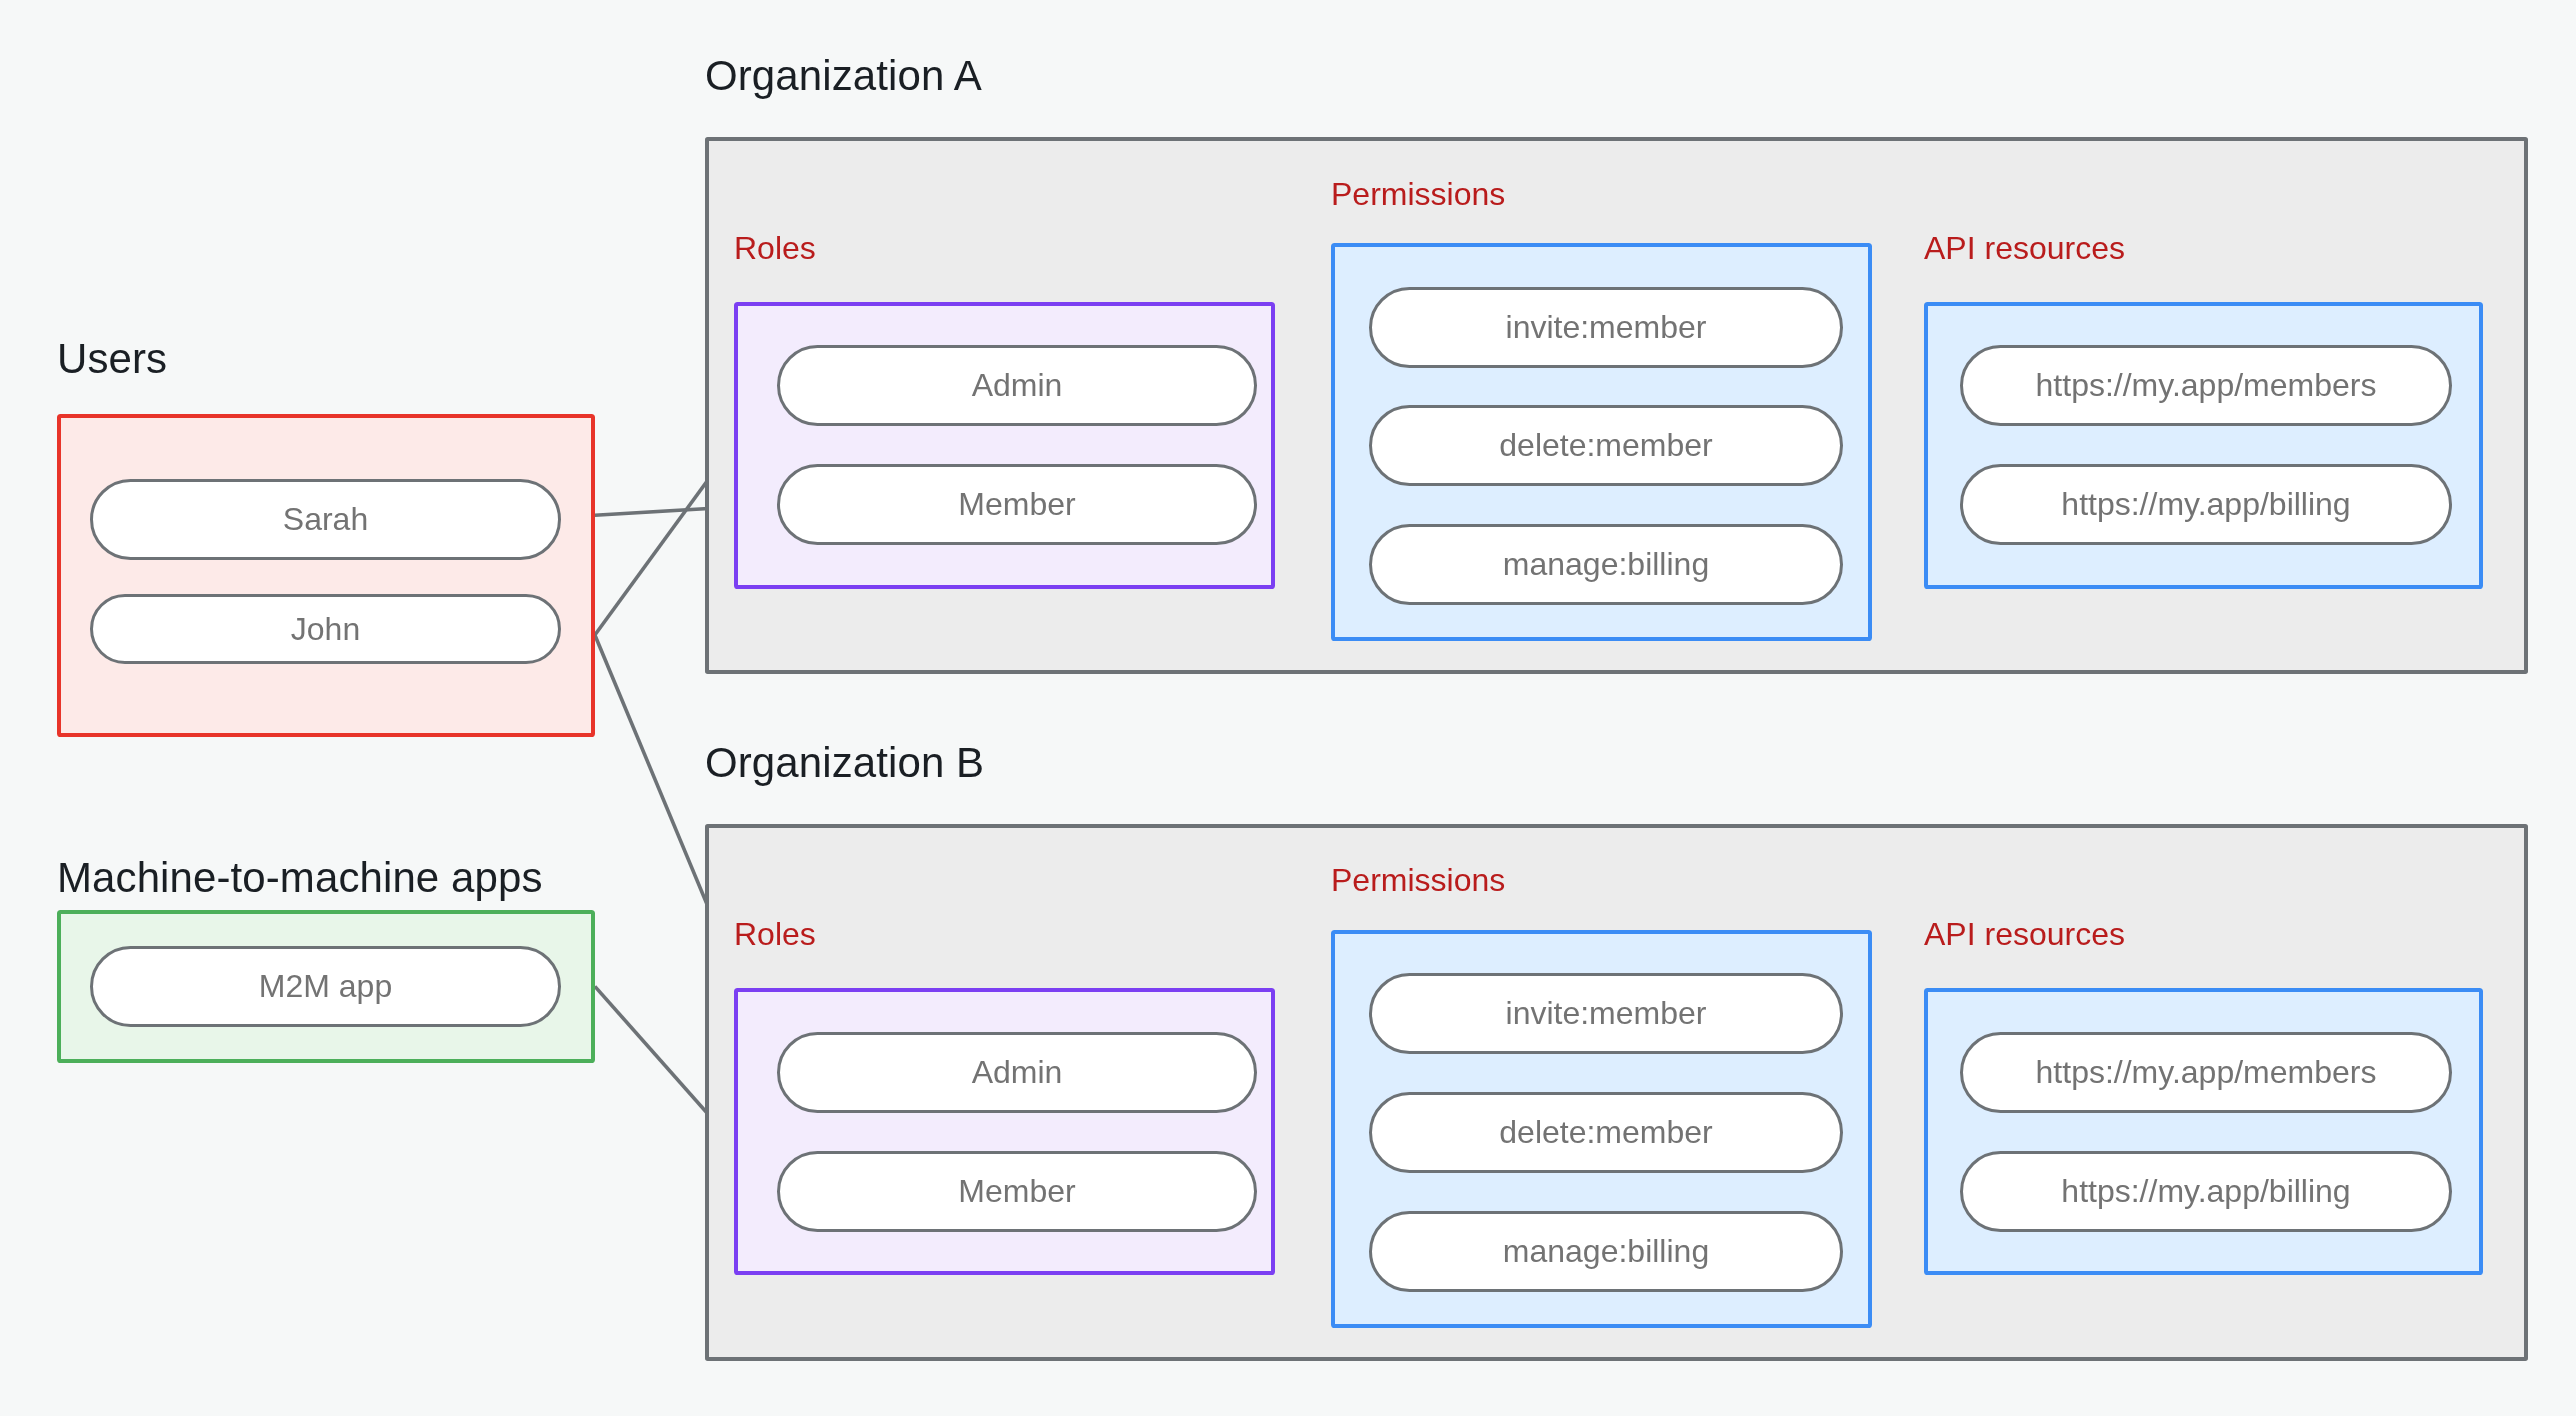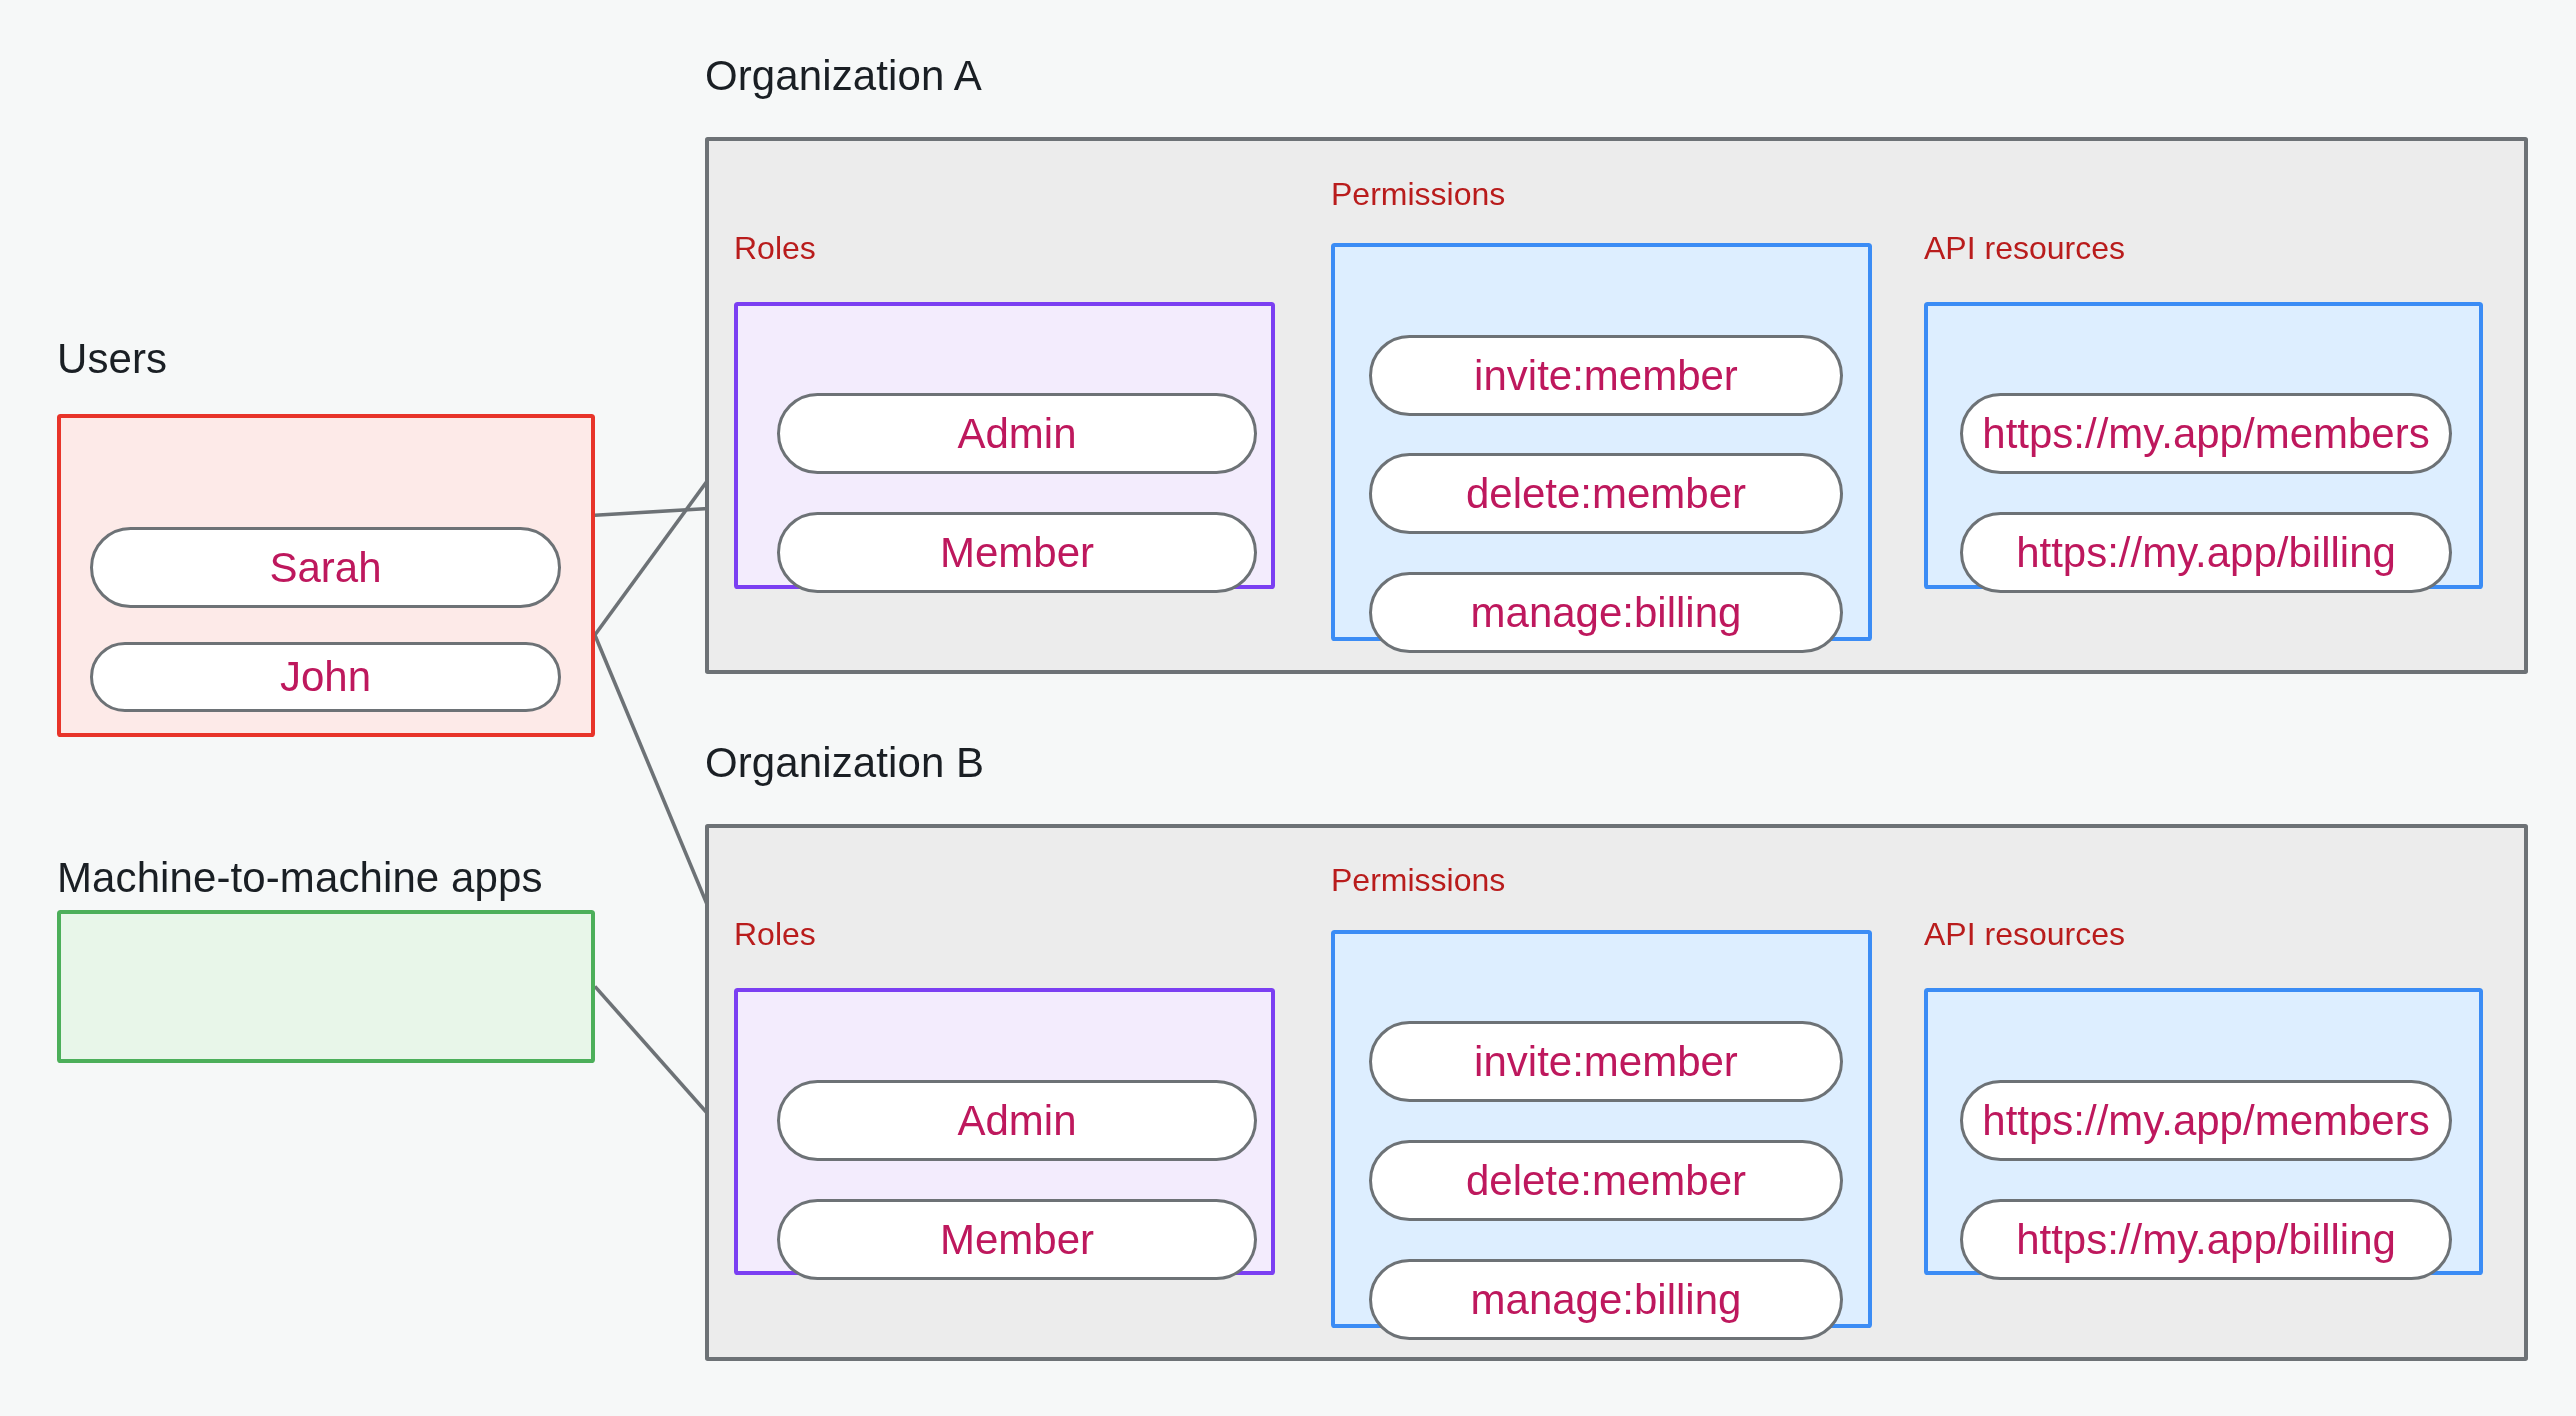--- a/index.html
+++ b/index.html
@@ -47,24 +47,23 @@
 
   .pill{
     position:absolute;
     box-sizing:border-box;
     background:#ffffff;
     border:3.6px solid #6d7276;
     border-radius:900px;
     display:flex;
     align-items:center;
     justify-content:center;
-    font-size:42px;
-    color:#be185d;
+    font-size:32px;
+    color:#737373;
     white-space:nowrap;
-    margin-top:48px;
   }
 </style>
 </head>
 <body>
 
 <div id="stage">
 
   <svg id="edges" viewBox="0 0 2859 1572">
     <g stroke="#6d7276" stroke-width="4" fill="none">
 
@@ -122,20 +121,21 @@
 
   <div class="catbox users" style="left:57px;top:414px;width:538px;height:323px;"></div>
 
   <div class="pill" style="left:90px;top:479px;width:471px;height:81px;">Sarah</div>
   <div class="pill" style="left:90px;top:594px;width:471px;height:70px;">John</div>
 
   <div class="grouplabel" style="left:57px;top:854px;">Machine-to-machine apps</div>
 
   <div class="catbox m2m" style="left:57px;top:910px;width:538px;height:153px;"></div>
 
+  <div class="pill" style="left:90px;top:946px;width:471px;height:81px;">M2M app</div>
 
   <div class="grouplabel" style="left:705px;top:52px;">Organization A</div>
 
   <div class="orgbox" style="left:705px;top:137px;width:1823px;height:537px;"></div>
 
   <div class="sublabel" style="left:734px;top:230px;">Roles</div>
   <div class="sublabel" style="left:1331px;top:176px;">Permissions</div>
   <div class="sublabel" style="left:1924px;top:230px;">API resources</div>
 
   <div class="catbox roles" style="left:734px;top:302px;width:541px;height:287px;"></div>

